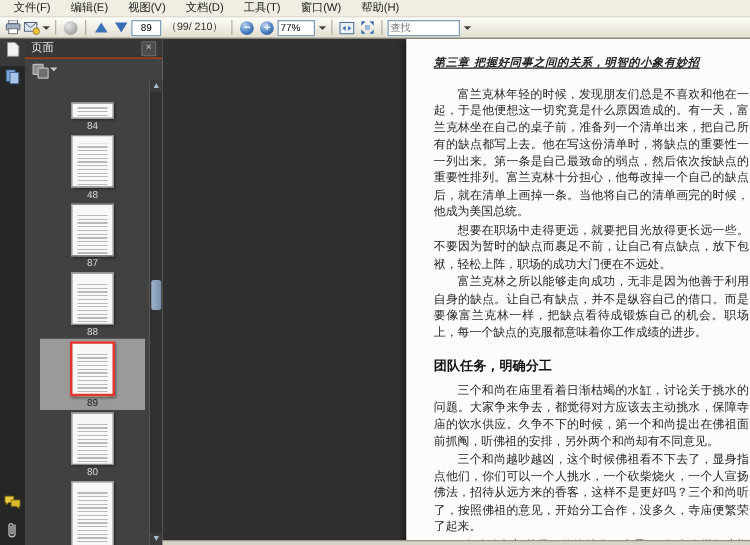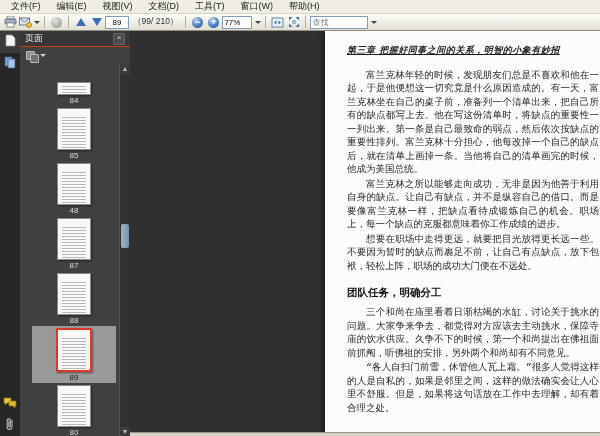--- a/index.html
+++ b/index.html
@@ -223,24 +223,20 @@
         <span class="caret-light"></span>
       </div>
       <div class="thumb-list">
         <div class="thumb-scroll" id="thumbScroll">
             <div class="thumb-item partial-top">
               <div class="thumb-page"></div>
               <div class="thumb-label">84</div>
             </div>
             <div class="thumb-item">
               <div class="thumb-page"></div>
-              <div class="thumb-label">85</div>
-            </div>
-            <div class="thumb-item">
-              <div class="thumb-page"></div>
               <div class="thumb-label">48</div>
             </div>
             <div class="thumb-item">
               <div class="thumb-page"></div>
               <div class="thumb-label">87</div>
             </div>
             <div class="thumb-item">
               <div class="thumb-page"></div>
               <div class="thumb-label">88</div>
             </div>
@@ -262,24 +258,25 @@
           <div class="sbtn down">▼</div>
         </div>
       </div>
     </div>
 
     <div class="viewer">
       <div class="doc-page">
         <div class="chapter-header">第三章  把握好同事之间的关系，明智的小象有妙招</div>
         <div class="doc-body" id="docBody">
             <p>富兰克林年轻的时候，发现朋友们总是不喜欢和他在一起，于是他便想这一切究竟是什么原因造成的。有一天，富兰克林坐在自己的桌子前，准备列一个清单出来，把自己所有的缺点都写上去。他在写这份清单时，将缺点的重要性一一列出来。第一条是自己最致命的弱点，然后依次按缺点的重要性排列。富兰克林十分担心，他每改掉一个自己的缺点后，就在清单上画掉一条。当他将自己的清单画完的时候，他成为美国总统。</p>
+            <p>想要在职场中走得更远，就要把目光放得更长远一些。不要因为暂时的缺点而裹足不前，让自己有点缺点，放下包袱，轻松上阵，职场的成功大门便在不远处。</p>
             <p>富兰克林之所以能够走向成功，无非是因为他善于利用自身的缺点。让自己有缺点，并不是纵容自己的借口。而是要像富兰克林一样，把缺点看待成锻炼自己的机会。职场上，每一个缺点的克服都意味着你工作成绩的进步。</p>
-            <p>想要在职场中走得更远，就要把目光放得更长远一些。不要因为暂时的缺点而裹足不前，让自己有点缺点，放下包袱，轻松上阵，职场的成功大门便在不远处。</p>
             <h4>团队任务，明确分工</h4>
             <p>三个和尚在庙里看着日渐枯竭的水缸，讨论关于挑水的问题。大家争来争去，都觉得对方应该去主动挑水，保障寺庙的饮水供应。久争不下的时候，第一个和尚提出在佛祖面前抓阄，听佛祖的安排，另外两个和尚却有不同意见。</p>
+            <p>三个和尚越吵越凶，这个时候佛祖看不下去了，显身指点他们，你们可以一个人挑水，一个砍柴烧火，一个人宣扬佛法，招待从远方来的香客，这样不是更好吗？三个和尚听了，按照佛祖的意见，开始分工合作，没多久，寺庙便繁荣了起来。</p>
             <p>“各人自扫门前雪，休管他人瓦上霜。”很多人觉得这样的人是自私的，如果是邻里之间，这样的做法确实会让人心里不舒服。但是，如果将这句话放在工作中去理解，却有着合理之处。</p>
           </div>
 
       </div>
     </div>
 
     <div class="hscroll"></div>
   </div>
 </div>
 

